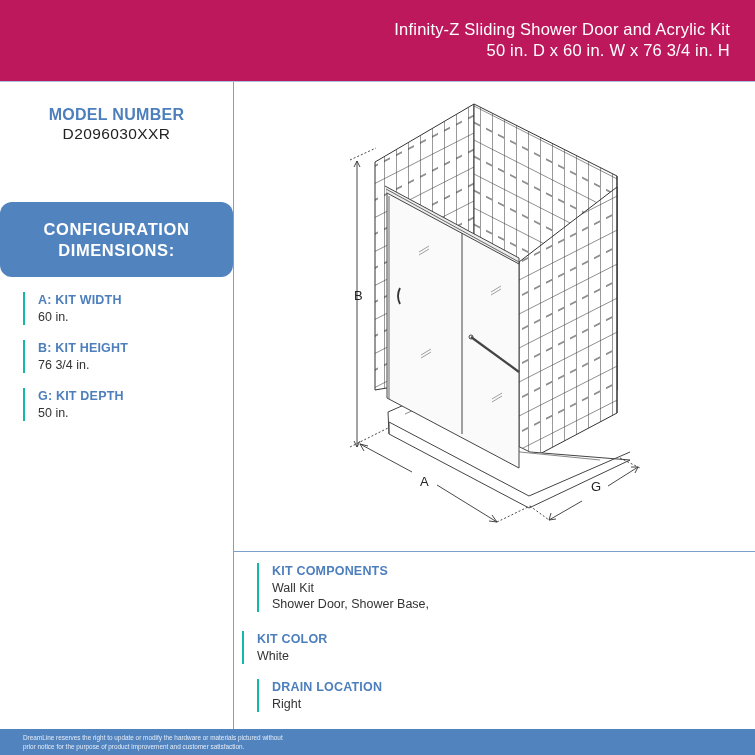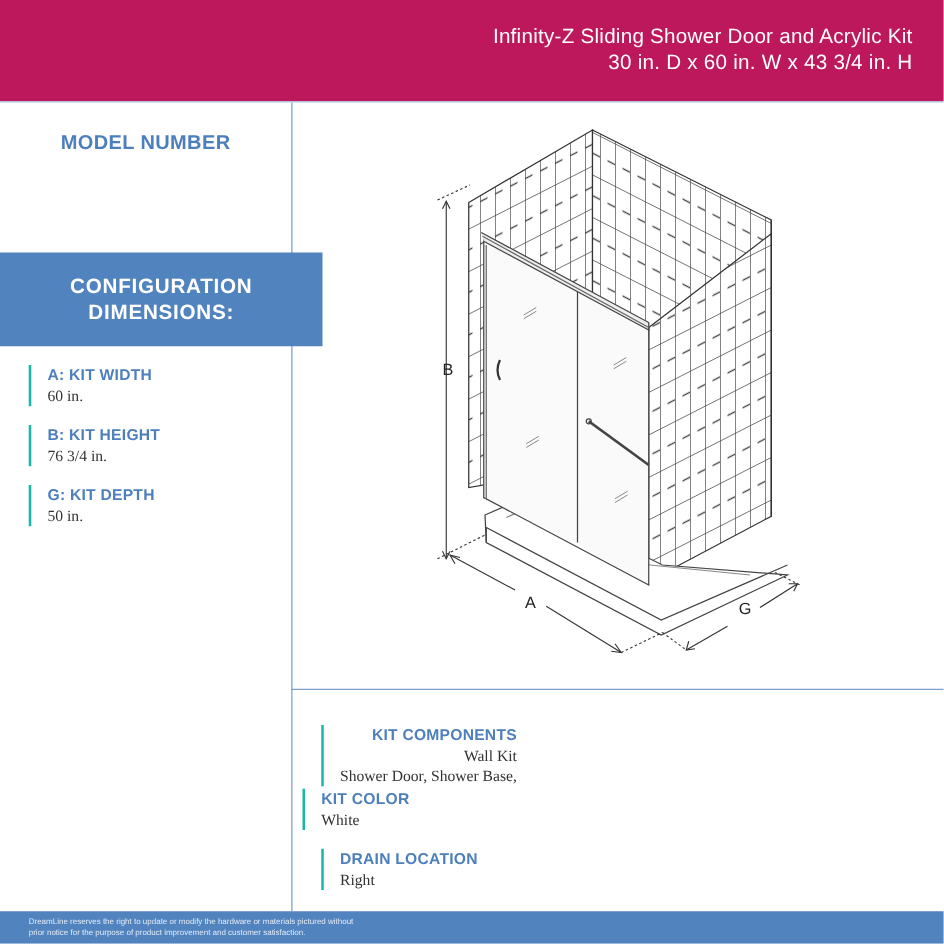--- a/index.html
+++ b/index.html
@@ -15,74 +15,75 @@
   .header-rule { position: absolute; left: 0; top: 81px; width: 755px; height: 1px; background: #a9c0de; }
 
   .vdivider { position: absolute; left: 233px; top: 82px; width: 1px; height: 647px; background: #7c9fcc; }
   .hdivider { position: absolute; left: 233px; top: 551px; width: 522px; height: 1px; background: #7c9fcc; }
 
   .model { position: absolute; left: 0; top: 106px; width: 233px; text-align: center; }
   .model-label { color: #4d7fbd; font-weight: bold; font-size: 16px; letter-spacing: 0.3px; font-family: "Liberation Sans", sans-serif; }
   .model-value { color: #222; font-size: 15.5px; margin-top: 1px; font-family: "Liberation Sans", sans-serif; letter-spacing: 0.4px; }
 
   .config-band {
-    position: absolute; left: 0; top: 202px; width: 258px; height: 75px;
+    position: absolute; left: 0; top: 202px; width: 233px; height: 75px;
     background: #5183bf; color: #fff; text-align: center;
     font-weight: bold; font-size: 16.5px; line-height: 21px; padding-top: 17px;
-    font-family: "Liberation Sans", sans-serif; letter-spacing: 0.6px;
+    font-family: "Liberation Sans", sans-serif; letter-spacing: 0.6px; border-radius: 12px;
   }
 
   .spec { position: absolute; border-left: 2px solid #14b8a6; padding-left: 13px; }
   .spec-label { color: #4d7fbd; font-weight: bold; font-size: 12.5px; line-height: 17px; font-family: "Liberation Sans", sans-serif; letter-spacing: 0.2px; }
-  .spec-value { color: #333; font-size: 12.5px; line-height: 16px; font-family: Liberation Serif, serif; }
+  .spec-value { color: #333; font-size: 12.5px; line-height: 16px; font-family: Liberation Sans, sans-serif; }
 
   .footer {
     position: absolute; left: 0; top: 729px; width: 755px; height: 26px;
     background: #5183bf; color: #e3ecf7; font-size: 6.4px; line-height: 8.5px;
     padding: 5px 0 0 23px; font-family: "Liberation Sans", sans-serif;
   }
 
   .drawing { position: absolute; left: 234px; top: 82px; width: 521px; height: 469px; }
   .dim-label { font-family: "Liberation Sans", sans-serif; font-size: 13px; fill: #222; }
 </style>
 </head>
 <body>
 
 <div class="header">
   <div>Infinity-Z Sliding Shower Door and Acrylic Kit</div>
-  <div>30 in. D x 60 in. W x 43 3/4 in. H</div>
+  <div>50 in. D x 60 in. W x 76 3/4 in. H</div>
 </div>
 <div class="header-rule"></div>
 
 <div class="vdivider"></div>
 <div class="hdivider"></div>
 
 <div class="model">
   <div class="model-label">MODEL NUMBER</div>
+  <div class="model-value">D2096030XXR</div>
 </div>
 
 <div class="config-band">
   <div>CONFIGURATION</div>
   <div>DIMENSIONS:</div>
 </div>
 
 <div class="spec" style="left:23px; top:292px;">
   <div class="spec-label">A: KIT WIDTH</div>
   <div class="spec-value">60 in.</div>
 </div>
 <div class="spec" style="left:23px; top:340px;">
   <div class="spec-label">B: KIT HEIGHT</div>
   <div class="spec-value">76 3/4 in.</div>
 </div>
 <div class="spec" style="left:23px; top:388px;">
   <div class="spec-label">G: KIT DEPTH</div>
   <div class="spec-value">50 in.</div>
 </div>
 
-<div class="spec" style="left:257px; top:580px;text-align:right;">
+<div class="spec" style="left:257px; top:563px;">
   <div class="spec-label">KIT COMPONENTS</div>
   <div class="spec-value">Wall Kit</div>
   <div class="spec-value">Shower Door, Shower Base,</div>
 </div>
 <div class="spec" style="left:242px; top:631px;">
   <div class="spec-label">KIT COLOR</div>
   <div class="spec-value">White</div>
 </div>
 <div class="spec" style="left:257px; top:679px;">
   <div class="spec-label">DRAIN LOCATION</div>

